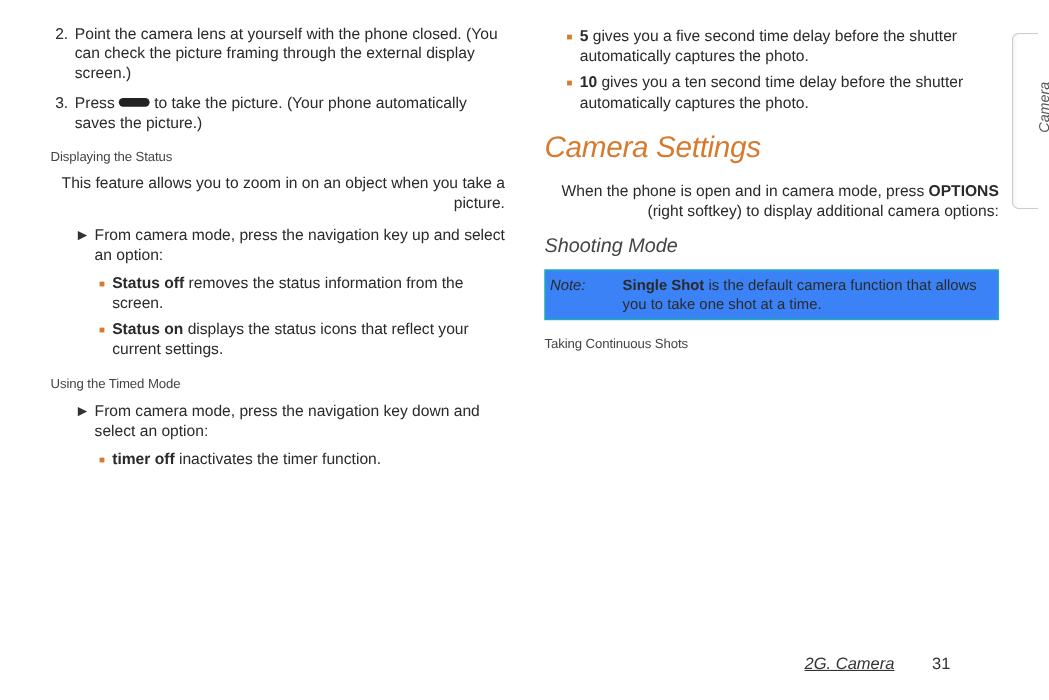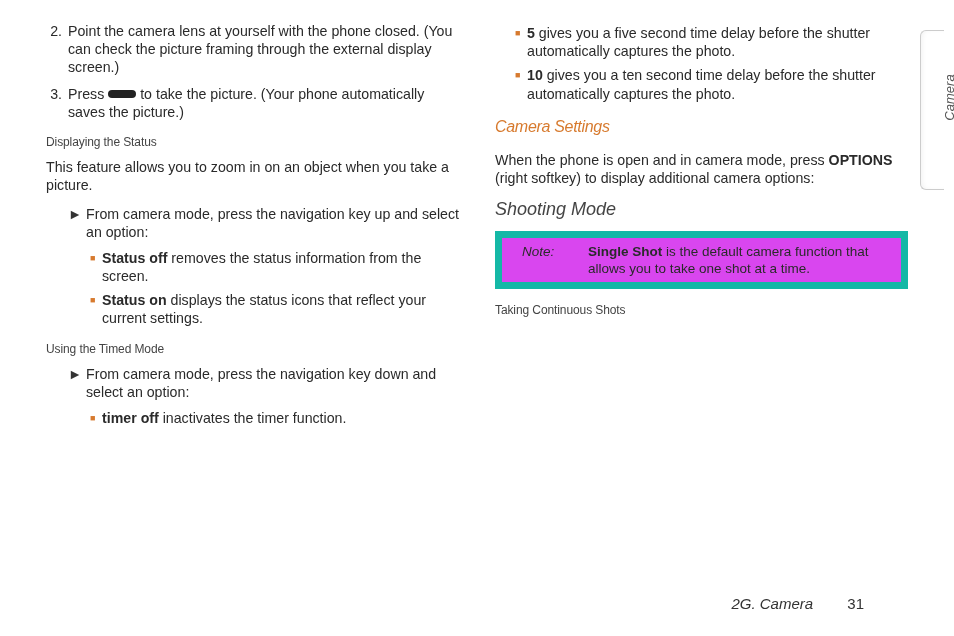--- a/index.html
+++ b/index.html
@@ -46,48 +46,48 @@
     white-space: nowrap;
   }
   .footer {
     position: absolute;
     bottom: 24px;
     right: 90px;
     font-style: italic;
     font-size: 15px;
     color: #333;
   }
-  .footer .sec { margin-right: 30px; }
+  .footer .sec { margin-right: 30px; text-decoration: underline; }
   .footer .num { font-style: normal; }
 
   .ol { margin: 0 0 10px 0; }
   .ol-item { display: flex; margin-bottom: 8px; }
   .ol-num { width: 22px; flex: none; text-align: right; padding-right: 6px; }
   .ol-body { flex: 1; }
 
   .h3 {
     font-size: 12px;
     color: #444;
     margin: 14px 0 8px 0;
     letter-spacing: -0.1px;
   }
   .h2 {
-    font-size: 16px;
+    font-size: 27px;
     font-style: italic;
     color: #d77a2e;
     margin: 14px 0 14px 0;
     letter-spacing: -0.3px;
   }
   .h2b {
     font-size: 18px;
     font-style: italic;
     color: #444;
     margin: 10px 0 10px 0;
   }
-  .p { margin: 0 0 10px 0; }
+  .p { margin: 0 0 10px 0; text-align: right; }
 
   .arrow-item { display: flex; margin: 6px 0 8px 22px; }
   .arrow { flex: none; width: 18px; font-weight: bold; color: #333; }
   .arrow-body { flex: 1; }
 
   .square-item { display: flex; margin: 4px 0 6px 44px; }
   .square { flex: none; width: 12px; color: #d77a2e; font-size: 9px; line-height: 18px; }
   .square-body { flex: 1; }
 
   .square-item-r { display: flex; margin: 2px 0 6px 20px; }
@@ -97,23 +97,23 @@
   .key-pill {
     display: inline-block;
     width: 28px;
     height: 8px;
     background: #222;
     border-radius: 4px;
     vertical-align: 1px;
   }
 
   .note-box {
-    border: 7px solid #14b8a6;
-    background: #d946ef;
-    padding: 5px 8px 5px 20px;
+    border: 1px solid #14b8a6;
+    background: #3b82f6;
+    padding: 5px 8px 5px 4px;
     font-size: 13.5px;
     margin: 4px 0 12px 0;
     display: flex;
   }
   .note-label { font-style: italic; flex: none; width: 42px; }
   .note-body { flex: 1; margin-left: 24px; }
 </style>
 </head>
 <body>
 

